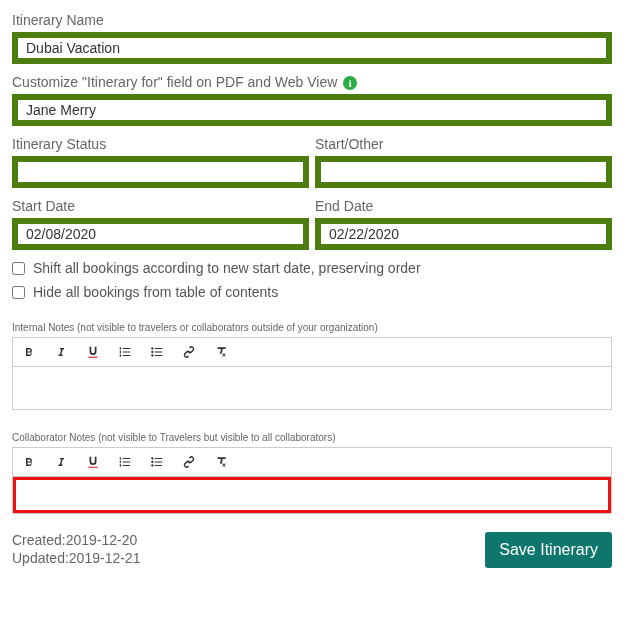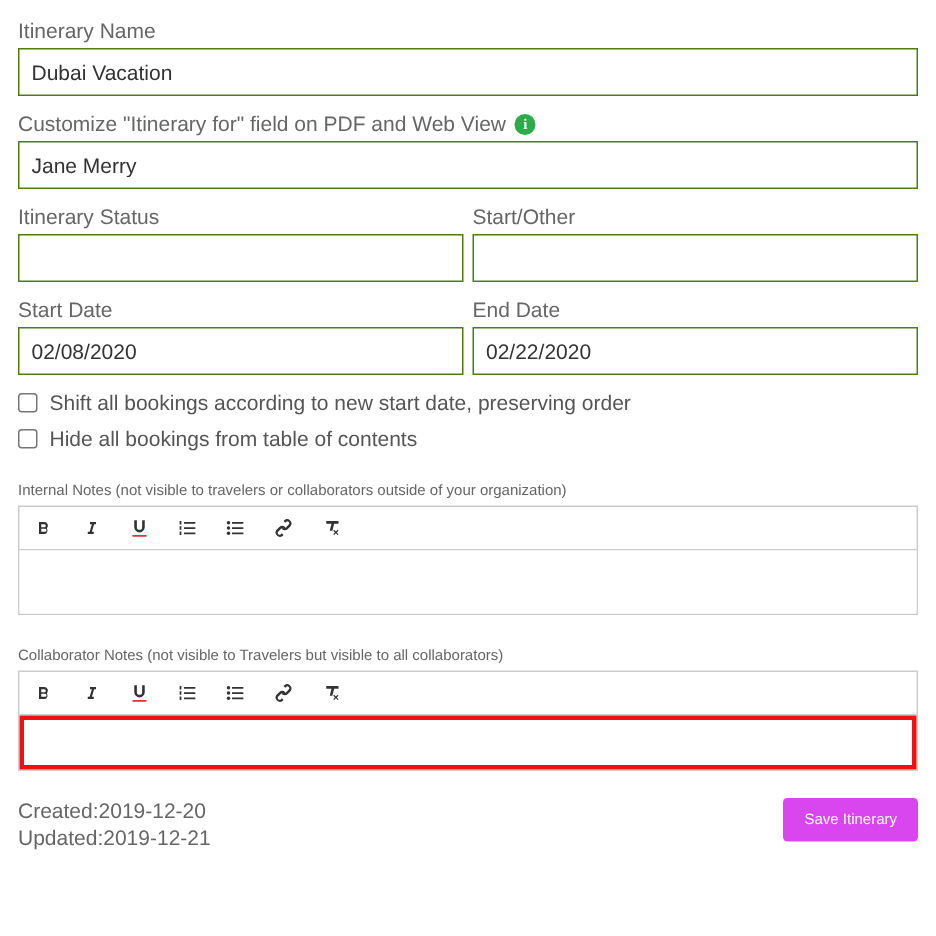--- a/index.html
+++ b/index.html
@@ -1,33 +1,33 @@
 <!DOCTYPE html>
 <html><head>
 <meta charset="utf-8">
 <style>
 * { box-sizing: border-box; margin: 0; padding: 0; }
 body { font-family: "Helvetica Neue", Helvetica, Arial, sans-serif; font-size: 14px; color: #555; background: #fff; padding: 12px; width: 624px; }
 .field-group { margin-bottom: 10px; }
 .field-label { display: block; color: #666; font-size: 14px; margin-bottom: 4px; }
-.text-input { width: 100%; border: 1px solid #4d7c0f; padding: 6px 8px; font-size: 14px; color: #333; height: 32px; background: #fff; }
+.text-input { width: 100%; border: 6px solid #4d7c0f; padding: 6px 8px; font-size: 14px; color: #333; height: 32px; background: #fff; }
 .row { display: flex; gap: 6px; }
 .col { flex: 1; }
 .info-icon { display: inline-flex; width: 14px; height: 14px; background: #2bac48; border-radius: 50%; color: #fff; font-size: 10px; font-weight: bold; align-items: center; justify-content: center; font-style: normal; font-family: Georgia, serif; vertical-align: middle; margin-left: 2px; }
 .checkbox-row { margin-top: 8px; margin-bottom: 4px; display: flex; align-items: center; }
 .checkbox-row input { margin-right: 8px; }
 .section-label { color: #666; font-size: 10px; margin-bottom: 4px; margin-top: 22px; }
 .editor-wrap { border: 1px solid #ccc; }
 .toolbar { border-bottom: 1px solid #ccc; padding: 6px 8px; display: flex; align-items: center; gap: 16px; }
 .tool-btn { width: 16px; height: 16px; display: inline-flex; align-items: center; justify-content: center; color: #333; cursor: pointer; }
 .editor-body { min-height: 42px; background: #fff; }
 .editor-body.highlight { border: 3px solid #e11; min-height: 36px; }
 .footer { display: flex; justify-content: space-between; align-items: flex-start; margin-top: 18px; }
 .meta-line { color: #666; font-size: 14px; margin-bottom: 2px; }
-.save-btn { background: #d946ef; color: #fff; border: none; padding: 9px 14px; font-size: 10px; border-radius: 3px; cursor: pointer; }
+.save-btn { background: #0f766e; color: #fff; border: none; padding: 9px 14px; font-size: 16px; border-radius: 3px; cursor: pointer; }
 svg { display: block; }
 </style>
 </head>
 <body>
 
 <div class="field-group">
   <label class="field-label">Itinerary Name</label>
   <input class="text-input" type="text" value="Dubai Vacation" style="">
 </div>
 

